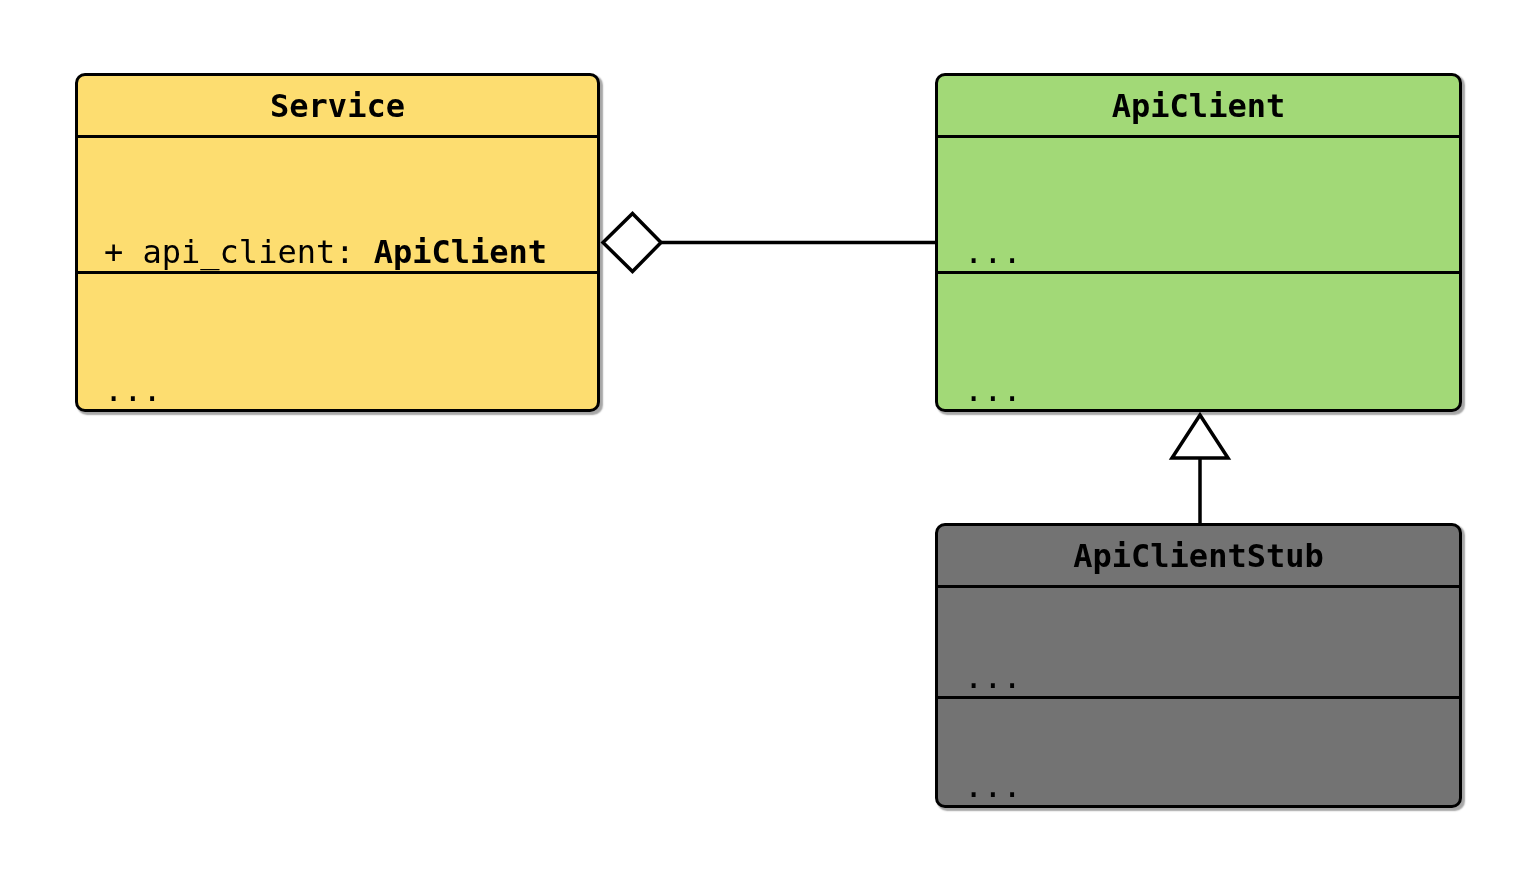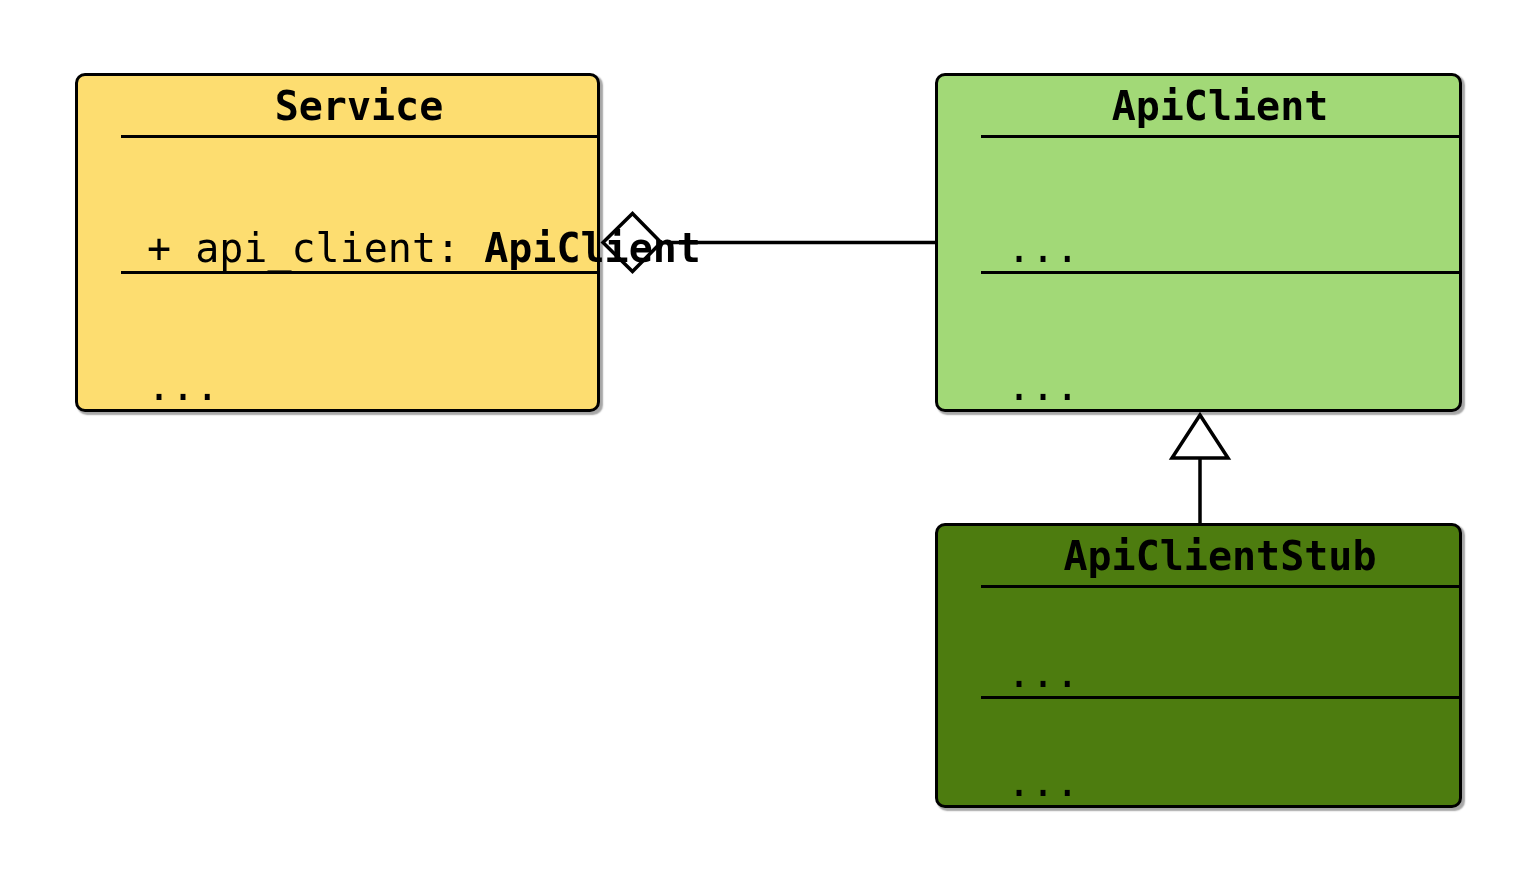--- a/index.html
+++ b/index.html
@@ -15,22 +15,21 @@
     background: #ffffff;
     overflow: hidden;
   }
   .uml-class {
     position: absolute;
     display: flex;
     flex-direction: column;
     border: 3.5px solid #000000;
     border-radius: 10px;
     box-shadow: 2.5px 2.5px 1.5px rgba(0,0,0,0.35);
-    font-size: 40px;
-    padding-left: 43px;
+    font-size: 32px;
   }
   .uml-class .header {
     flex: 0 0 62px;
     display: flex;
     align-items: center;
     justify-content: center;
     border-bottom: 3.5px solid #000000;
     font-weight: bold;
   }
   .uml-class .section {
@@ -92,21 +91,21 @@
   <div class="uml-class" id="class-apiclient" style="background-color: rgb(162, 217, 119);">
     <div class="header">ApiClient</div>
     <div class="section attrs">
       <span>...</span>
     </div>
     <div class="section methods">
       <span>...</span>
     </div>
   </div>
 
-  <div class="uml-class" id="class-apiclientstub" style="background-color: #4d7c0f;">
+  <div class="uml-class" id="class-apiclientstub" style="background-color: #737373;">
     <div class="header">ApiClientStub</div>
     <div class="section attrs">
       <span>...</span>
     </div>
     <div class="section methods">
       <span>...</span>
     </div>
   </div>
 
 </div>

